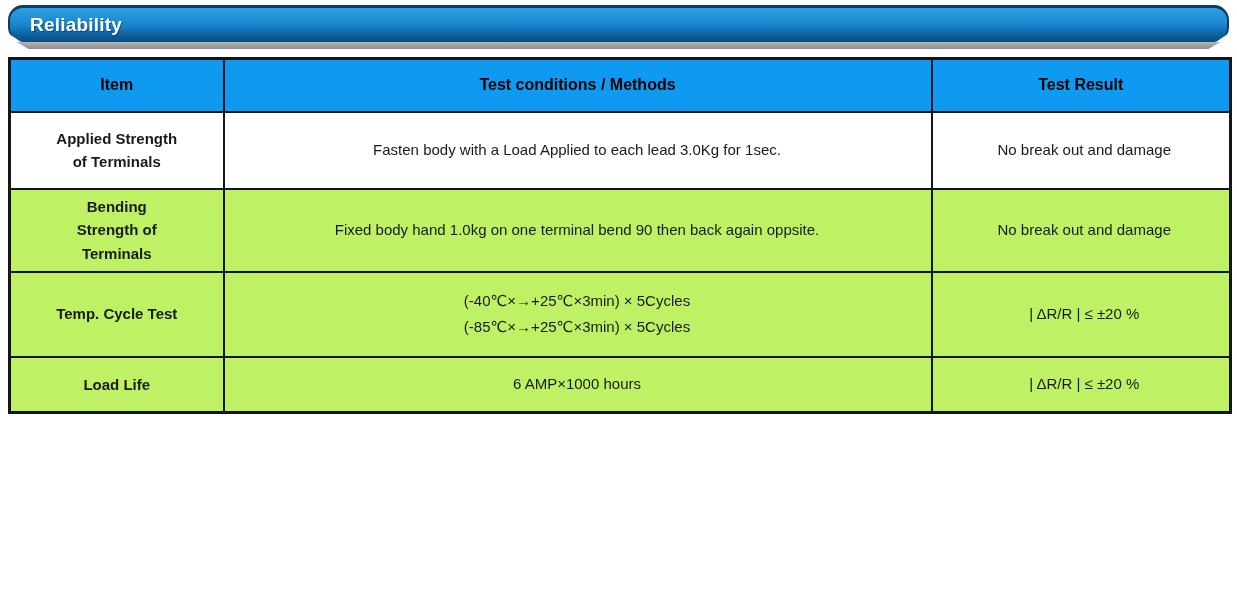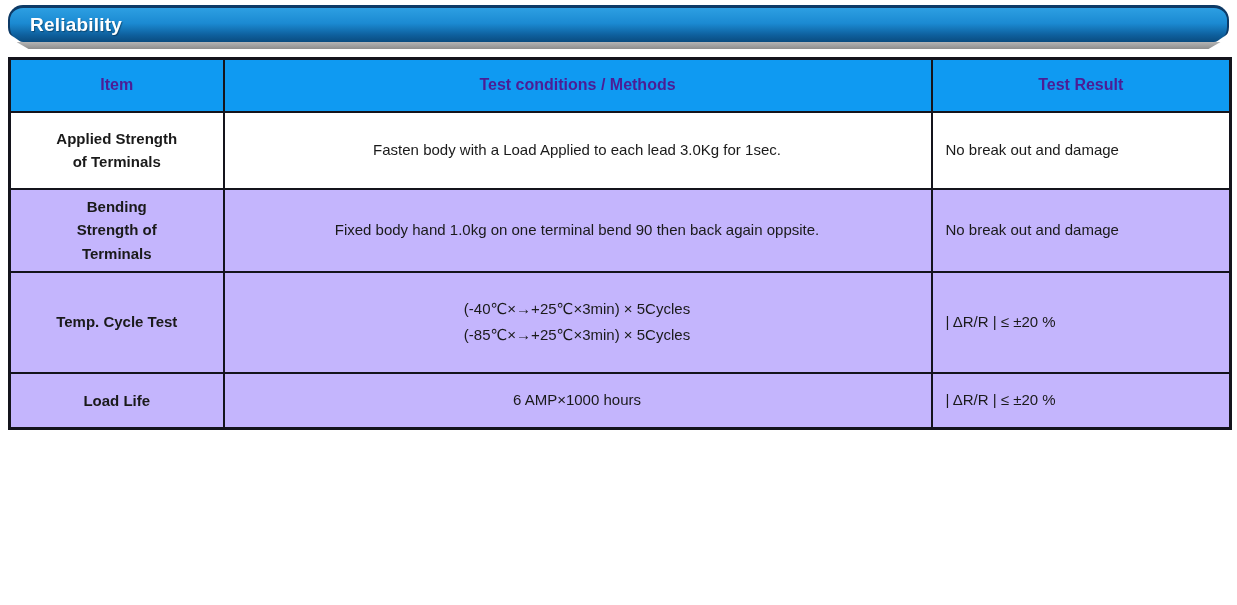--- a/index.html
+++ b/index.html
@@ -46,41 +46,41 @@
   }
   table.reliability { border-width: 3px; }
 
   col.c-item  { width: 214px; }
   col.c-cond  { width: 708px; }
   col.c-res   { width: 299px; }
 
   th.hdr {
     height: 53px;
     background: #0f9af2;
-    color: #4c1d95;
+    color: #000000;
     font-size: 16px; font-weight: bold;
     text-align: center; vertical-align: middle;
   }
-  tr.shaded td { background: #c4b5fd; }
+  tr.shaded td { background: #bef264; }
 
   td { font-size: 15px; vertical-align: middle; white-space: pre-line; }
   td.item {
     text-align: center; font-weight: bold; line-height: 1.55;
     padding: 4px 6px;
   }
   td.cond {
     padding: 6px 14px 6px 13px; line-height: 26px; text-align: center;
   }
   td.cond.justify { text-align: justify; }
-  td.res  { padding: 4px 6px 4px 13px; line-height: 1.5; text-align: left; margin-top: 24px; }
+  td.res  { padding: 4px 6px 4px 13px; line-height: 1.5; text-align: center; margin-top: 24px; }
 
   tr.r-tensile   { height: 77px; }
   tr.r-bending   { height: 83px; }
   tr.r-solder    { height: 97px; }
-  tr.r-tempcycle { height: 101px; }
+  tr.r-tempcycle { height: 85px; }
   tr.r-humidity  { height: 43px; }
   tr.r-loadlife  { height: 56px; }
   tr.r-insulation{ height: 43px; }
 </style>
 </head>
 <body>
 
 <div class="page">
 
   <div class="title-bar">

